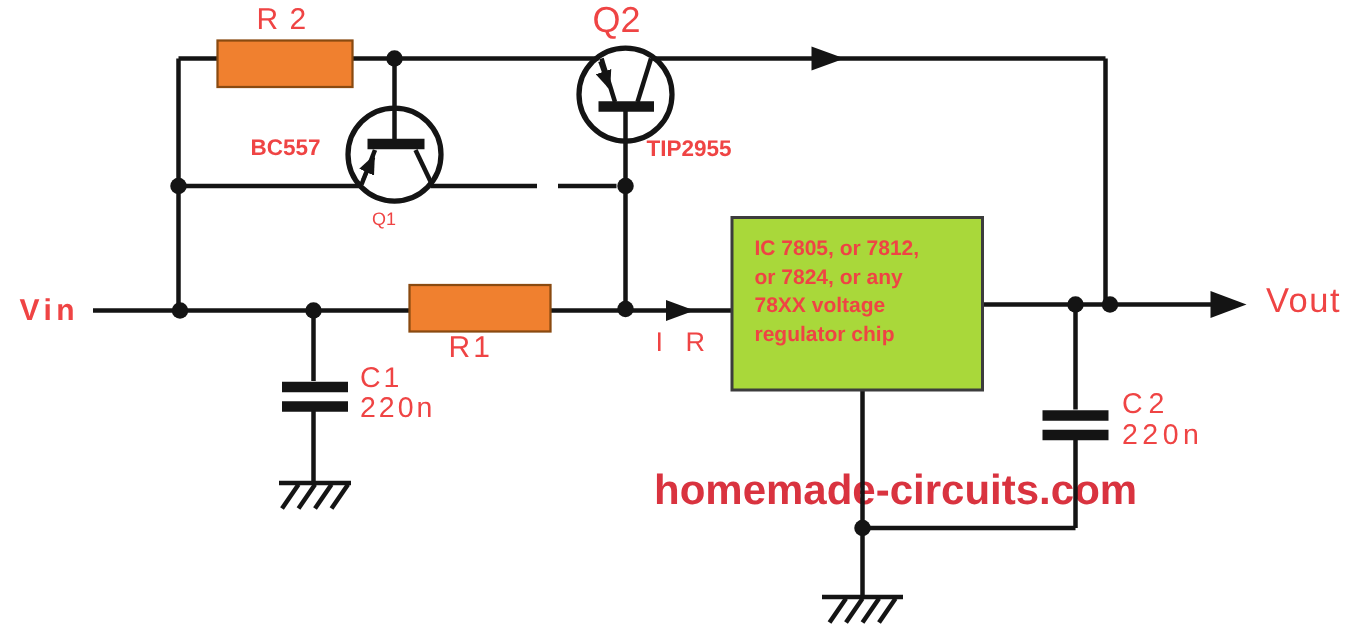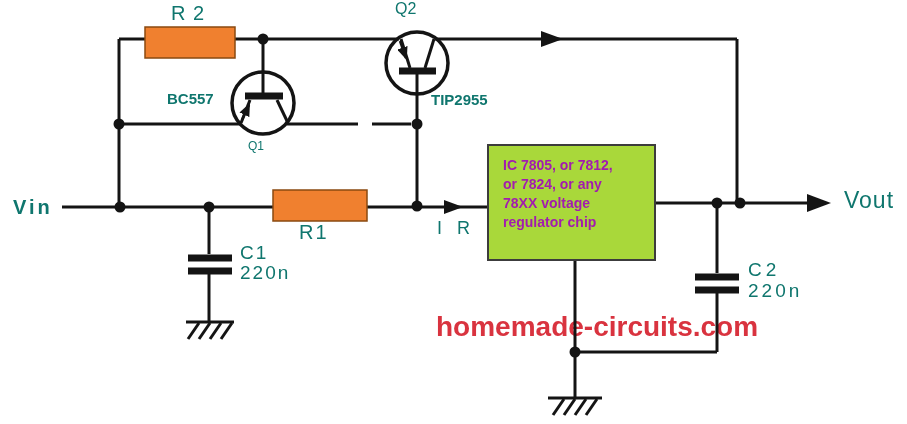--- a/index.html
+++ b/index.html
@@ -5,38 +5,38 @@
   html,body{margin:0;padding:0;background:#fff;}
   .stage{
     position:relative;
     width:907px;height:424px;
     background:#ffffff;
     font-family:"Liberation Sans",sans-serif;
     color:#141414;
     overflow:hidden;
   }
   .stage svg.wires{position:absolute;left:0;top:0;z-index:2;}
-  .lbl{position:absolute;z-index:3;white-space:nowrap;color:#0f766e;}
+  .lbl{position:absolute;z-index:3;white-space:nowrap;color:#ef4444;}
   .lbl.bold{font-weight:bold;}
   #vin      {left:13px;  top:196px; font-size:20px; letter-spacing:3px;font-weight:bold;}
   #vout     {left:844px; top:187px; font-size:23px; letter-spacing:1px;}
   #r2-lbl   {left:171px; top:2px;   font-size:20px; letter-spacing:1px;}
   #r1-lbl   {left:299px; top:221px; font-size:20px; letter-spacing:2px;}
-  #q2-lbl   {left:395px; top:0px;   font-size:16px;}
+  #q2-lbl   {left:395px; top:0px;   font-size:24px;}
   #q1-lbl   {left:248px; top:139px; font-size:12px;}
   #bc557    {left:167px; top:90px;  font-size:15px;}
   #tip2955  {left:431px; top:91px;  font-size:15px;}
   #c1-name  {left:240px; top:242px; font-size:19px; letter-spacing:2px;text-align:right;}
   #c1-value {left:240px; top:262px; font-size:19px; letter-spacing:2px;}
   #c2-name  {left:748px; top:259px; font-size:19px; letter-spacing:4px;}
   #c2-value {left:748px; top:280px; font-size:19px; letter-spacing:3px;}
   #ir-lbl   {left:437px; top:218px; font-size:18px; letter-spacing:5px;}
   .ic-text{
     position:absolute; left:503px; top:156px; z-index:3;
-    font-size:14px; font-weight:bold; line-height:19px; color:#a21caf;
+    font-size:14px; font-weight:bold; line-height:19px; color:#ef4444;
   }
   #watermark{
     position:absolute; left:436px; top:311px; z-index:1;
     font-size:28px; font-weight:bold; letter-spacing:0px;
   }
 </style>
 </head>
 <body>
 
 <div class="stage">

